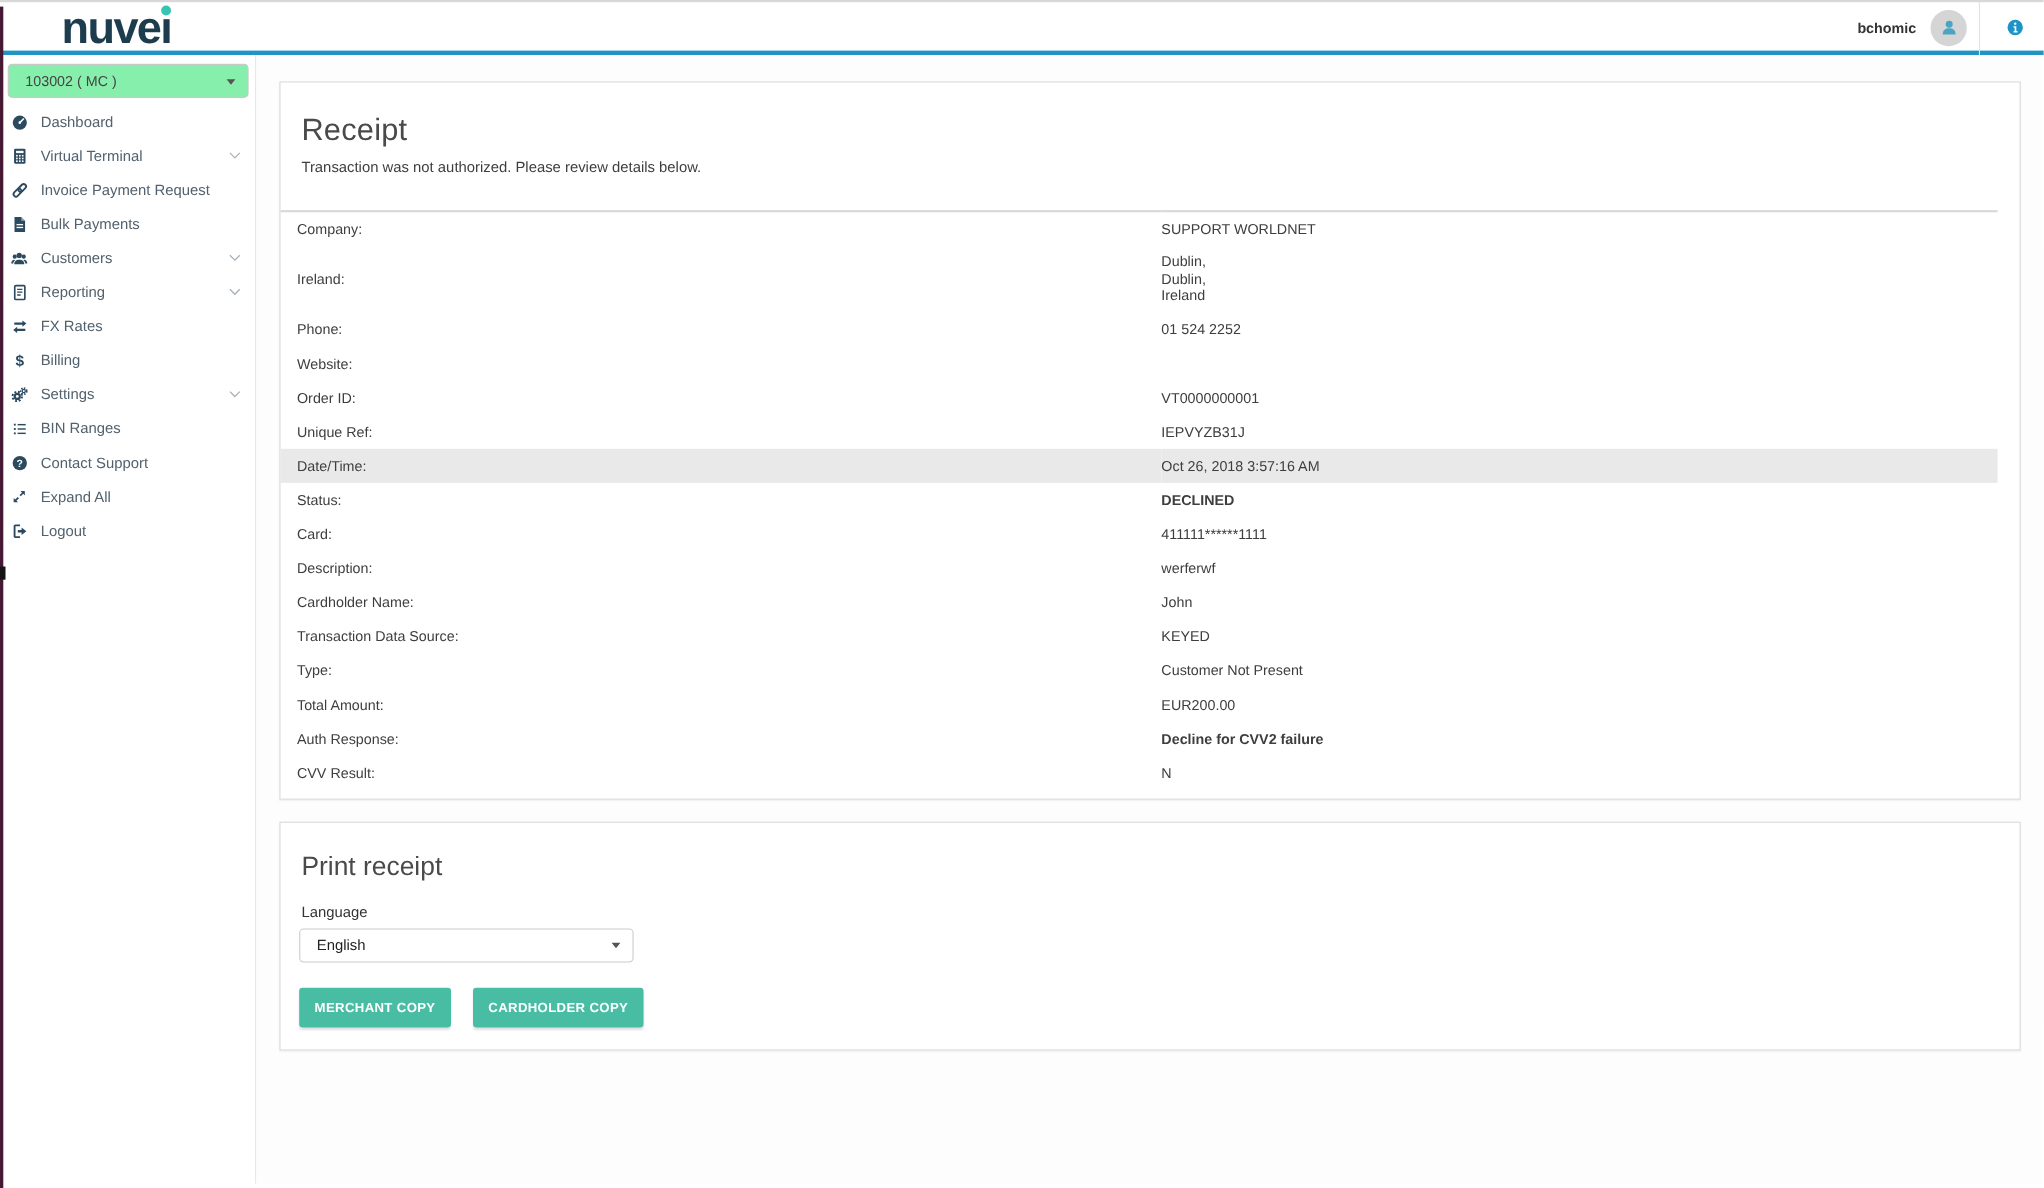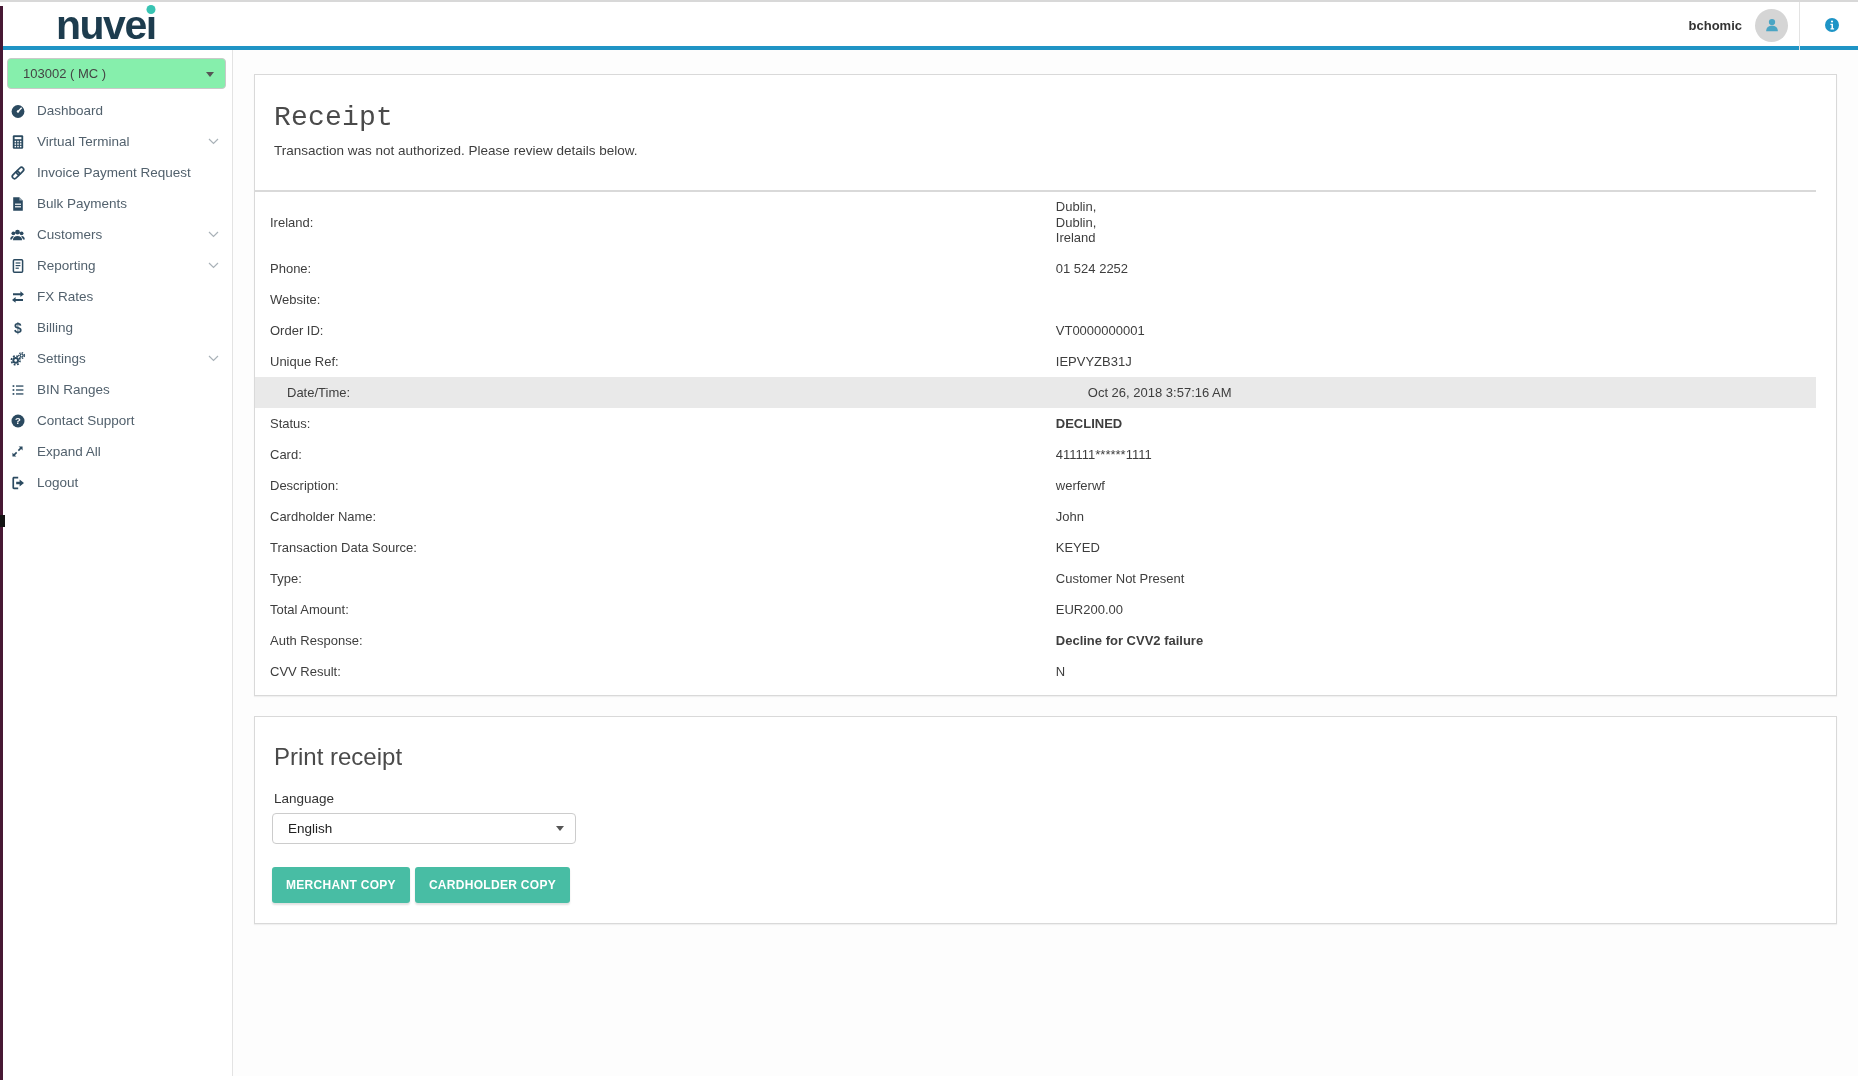--- a/index.html
+++ b/index.html
@@ -37,35 +37,35 @@
   .nav-item{position:relative; height:31px; display:flex; align-items:center; padding-left:8px; cursor:pointer;}
   .nav-ico{width:19px; min-width:19px; height:17px; display:inline-flex; align-items:center; justify-content:center; color:var(--icon);}
   .nav-ico svg{display:block;}
   .nav-label{margin-left:10px; font-size:13.5px; color:var(--sidebar-text); white-space:nowrap;}
   .chev{position:absolute; right:13px; top:12px; display:none;}
   .nav-item.expandable .chev{display:block;}
 
   main{flex:1; padding:24px 21px 0 21px; background:#fdfdfd;}
   .card{background:#fff; border:1px solid var(--card-border); box-shadow:0 1px 1px rgba(0,0,0,0.05);}
   .card-receipt{padding:14px 0 8px 0;}
-  .card-receipt h1{font-size:28px; font-weight:300; color:var(--heading); margin:13px 0 10px 19px; letter-spacing:0.2px;font-family:Liberation Mono, monospace;}
+  .card-receipt h1{font-size:28px; font-weight:300; color:var(--heading); margin:13px 0 10px 19px; letter-spacing:0.2px;}
   .subtitle{font-size:13.5px; color:var(--text); margin:0 0 32px 19px;}
   .receipt-table{width:calc(100% - 20px); border-collapse:collapse; border-top:2px solid var(--card-border);}
   .receipt-table td{font-size:13px; color:var(--text); height:31px; vertical-align:middle; padding:0;}
   .receipt-table td.lbl{width:51.3%; padding-left:15px;}
-  .receipt-table tr.highlight td{background:var(--row-highlight);padding-left:32px;}
+  .receipt-table tr.highlight td{background:var(--row-highlight);}
   .receipt-table tr.bold td.val{font-weight:bold;}
   .receipt-table td.val .line{line-height:15.5px;}
   .receipt-table td.multi{padding:7px 0;}
 
   .card-print{margin-top:20px; padding:14px 0 20px 17px;}
   .card-print h2{font-size:24px; font-weight:300; color:var(--heading); margin:12px 0 20px 2px;}
   .lang-label{font-size:13.5px; color:#333; margin:0 0 7px 2px;}
   .select-box{position:relative; width:304px; height:31px; border:1px solid #ccc; border-radius:4px; background:#fff; display:flex; align-items:center; padding-left:15px; font-size:13.5px; color:#222; cursor:pointer;}
-  .btn-row{margin-top:23px; display:flex; gap:5px;}
+  .btn-row{margin-top:23px; display:flex; gap:20px;}
   .btn{height:36px; padding:0 14px; background:var(--button); color:#fff; font-weight:bold; font-size:12px; letter-spacing:0.3px; border:none; border-radius:3px; display:inline-flex; align-items:center; box-shadow:0 2px 2px rgba(0,0,0,0.12); cursor:pointer; font-family:"Liberation Sans", sans-serif;}
 </style>
 </head>
 <body>
 
 <div class="top-edge"></div>
 <div class="left-edge"></div>
 <div class="left-edge-notch"></div>
 
 <header>
@@ -269,20 +269,24 @@
   </div>
       </nav>
   </aside>
 
   <main>
     <section class="card card-receipt">
       <h1>Receipt</h1>
       <p class="subtitle">Transaction was not authorized. Please review details below.</p>
       <table class="receipt-table">
         <tbody id="receipt-tbody">
+            <tr>
+    <td class="lbl">Company:</td>
+    <td class="val">SUPPORT WORLDNET</td>
+  </tr>
             <tr>
     <td class="lbl">Ireland:</td>
     <td class="val multi">
                 <div class="line">Dublin,</div>
                 <div class="line">Dublin,</div>
                 <div class="line">Ireland</div>
               </td>
   </tr>
             <tr>
     <td class="lbl">Phone:</td>

